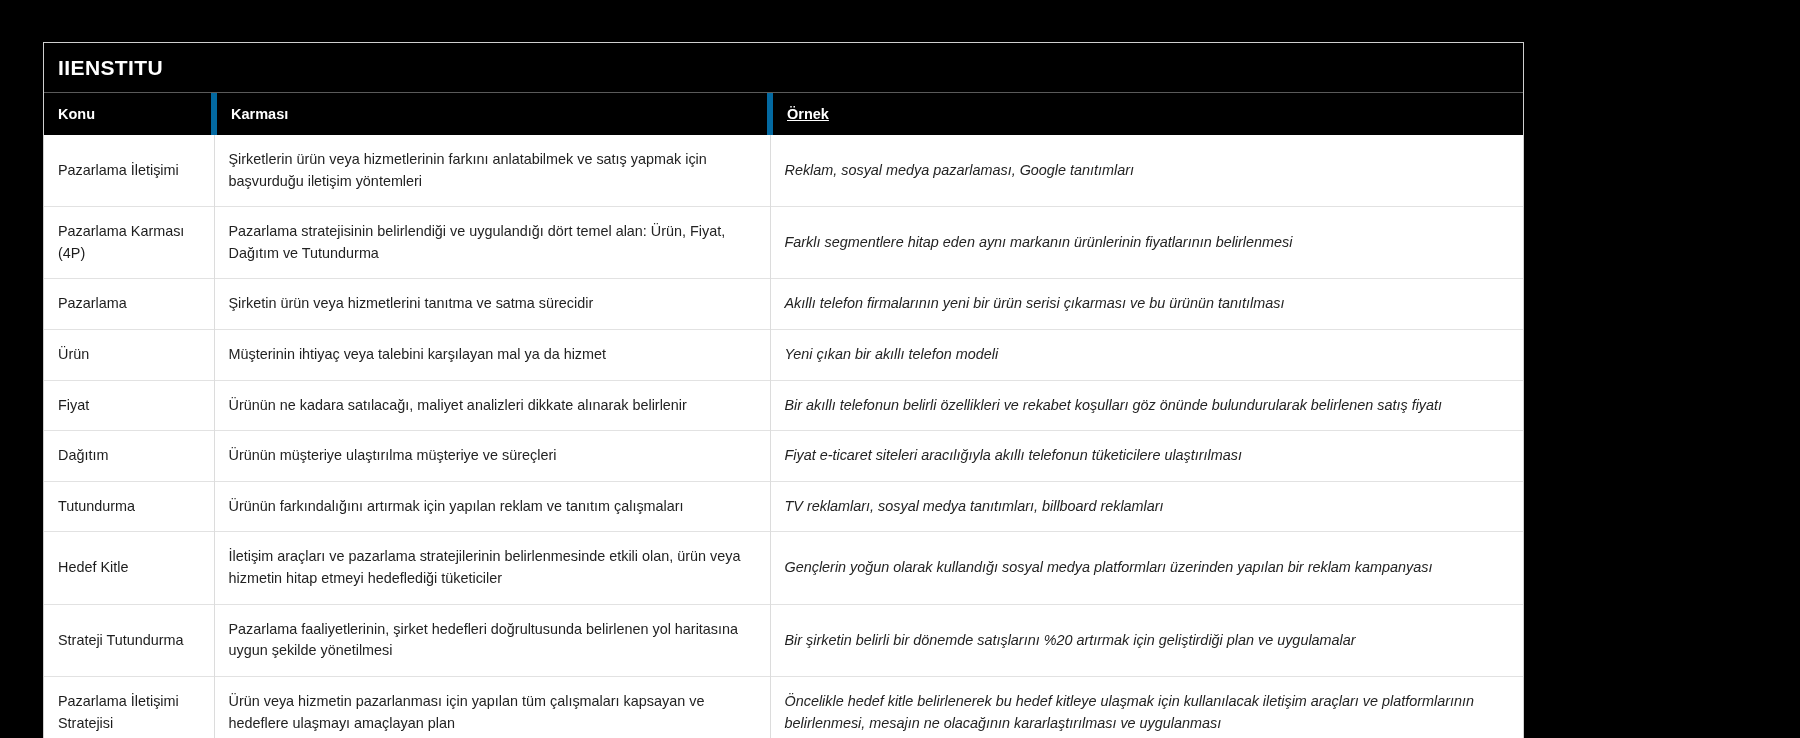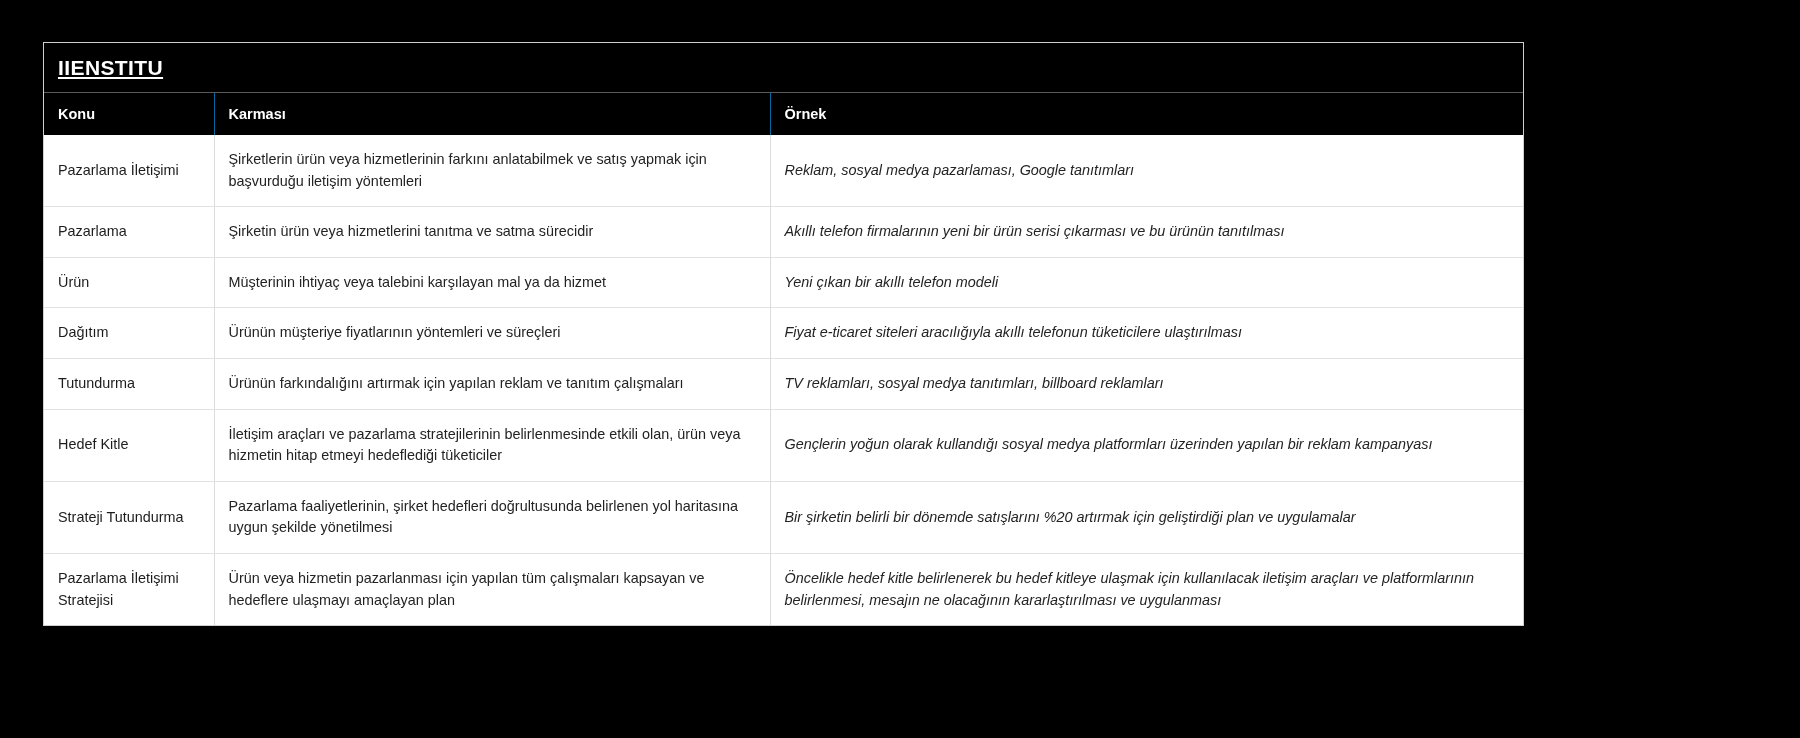--- a/index.html
+++ b/index.html
@@ -43,21 +43,20 @@
     padding: 0 0 0 14px;
     box-sizing: border-box;
     border-bottom: 1px solid #5a5a5a;
   }
   .brand-title {
     color: #ffffff;
     font-size: 21px;
     font-weight: bold;
     letter-spacing: 0.4px;
     font-family: "Liberation Sans", sans-serif;
-    text-decoration: underline;
   }
 
   
   table.data-table {
     width: 100%;
     border-collapse: collapse;
     table-layout: fixed;
   }
   table.data-table col.col-konu     { width: 170px; }
   table.data-table col.col-aciklama { width: 556px; }
@@ -65,25 +64,25 @@
 
   thead tr.header-row {
     background: #000000;
   }
   thead th {
     color: #ffffff;
     font-size: 14.5px;
     font-weight: bold;
     text-align: left;
     padding: 13px 0 13px 14px;
-    border-right: 1px solid #0369a1;
+    border-right: 6px solid #0369a1;
     vertical-align: middle;
     box-sizing: border-box;
   }
-  thead th:last-child { border-right: none; }
+  thead th:last-child { border-right: none; text-decoration: underline; }
 
   tbody td {
     font-size: 14.4px;
     color: #1c1c1c;
     line-height: 1.5;
     padding: 14px 16px 14px 14px;
     border-top: 1px solid #e2e2e2;
     border-right: 1px solid #dcdcdc;
     vertical-align: middle;
     box-sizing: border-box;
@@ -124,32 +123,42 @@
           <th>Örnek</th>
         </tr>
       </thead>
       <tbody>
         <tr>
           <td class="cell-konu">Pazarlama İletişimi</td>
           <td class="cell-aciklama">Şirketlerin ürün veya hizmetlerinin farkını anlatabilmek ve satış yapmak için başvurduğu iletişim yöntemleri</td>
           <td class="cell-ornek">Reklam, sosyal medya pazarlaması, Google tanıtımları</td>
         </tr>
         <tr>
+          <td class="cell-konu">Pazarlama Karması (4P)</td>
+          <td class="cell-aciklama">Pazarlama stratejisinin belirlendiği ve uygulandığı dört temel alan: Ürün, Fiyat, Dağıtım ve Tutundurma</td>
+          <td class="cell-ornek">Farklı segmentlere hitap eden aynı markanın ürünlerinin fiyatlarının belirlenmesi</td>
+        </tr>
+        <tr>
           <td class="cell-konu">Pazarlama</td>
           <td class="cell-aciklama">Şirketin ürün veya hizmetlerini tanıtma ve satma sürecidir</td>
           <td class="cell-ornek">Akıllı telefon firmalarının yeni bir ürün serisi çıkarması ve bu ürünün tanıtılması</td>
         </tr>
         <tr>
           <td class="cell-konu">Ürün</td>
           <td class="cell-aciklama">Müşterinin ihtiyaç veya talebini karşılayan mal ya da hizmet</td>
           <td class="cell-ornek">Yeni çıkan bir akıllı telefon modeli</td>
         </tr>
         <tr>
+          <td class="cell-konu">Fiyat</td>
+          <td class="cell-aciklama">Ürünün ne kadara satılacağı, maliyet analizleri dikkate alınarak belirlenir</td>
+          <td class="cell-ornek">Bir akıllı telefonun belirli özellikleri ve rekabet koşulları göz önünde bulundurularak belirlenen satış fiyatı</td>
+        </tr>
+        <tr>
           <td class="cell-konu">Dağıtım</td>
-          <td class="cell-aciklama">Ürünün müşteriye fiyatlarının yöntemleri ve süreçleri</td>
+          <td class="cell-aciklama">Ürünün müşteriye ulaştırılma müşteriye ve süreçleri</td>
           <td class="cell-ornek">Fiyat e-ticaret siteleri aracılığıyla akıllı telefonun tüketicilere ulaştırılması</td>
         </tr>
         <tr>
           <td class="cell-konu">Tutundurma</td>
           <td class="cell-aciklama">Ürünün farkındalığını artırmak için yapılan reklam ve tanıtım çalışmaları</td>
           <td class="cell-ornek">TV reklamları, sosyal medya tanıtımları, billboard reklamları</td>
         </tr>
         <tr>
           <td class="cell-konu">Hedef Kitle</td>
           <td class="cell-aciklama">İletişim araçları ve pazarlama stratejilerinin belirlenmesinde etkili olan, ürün veya hizmetin hitap etmeyi hedeflediği tüketiciler</td>

